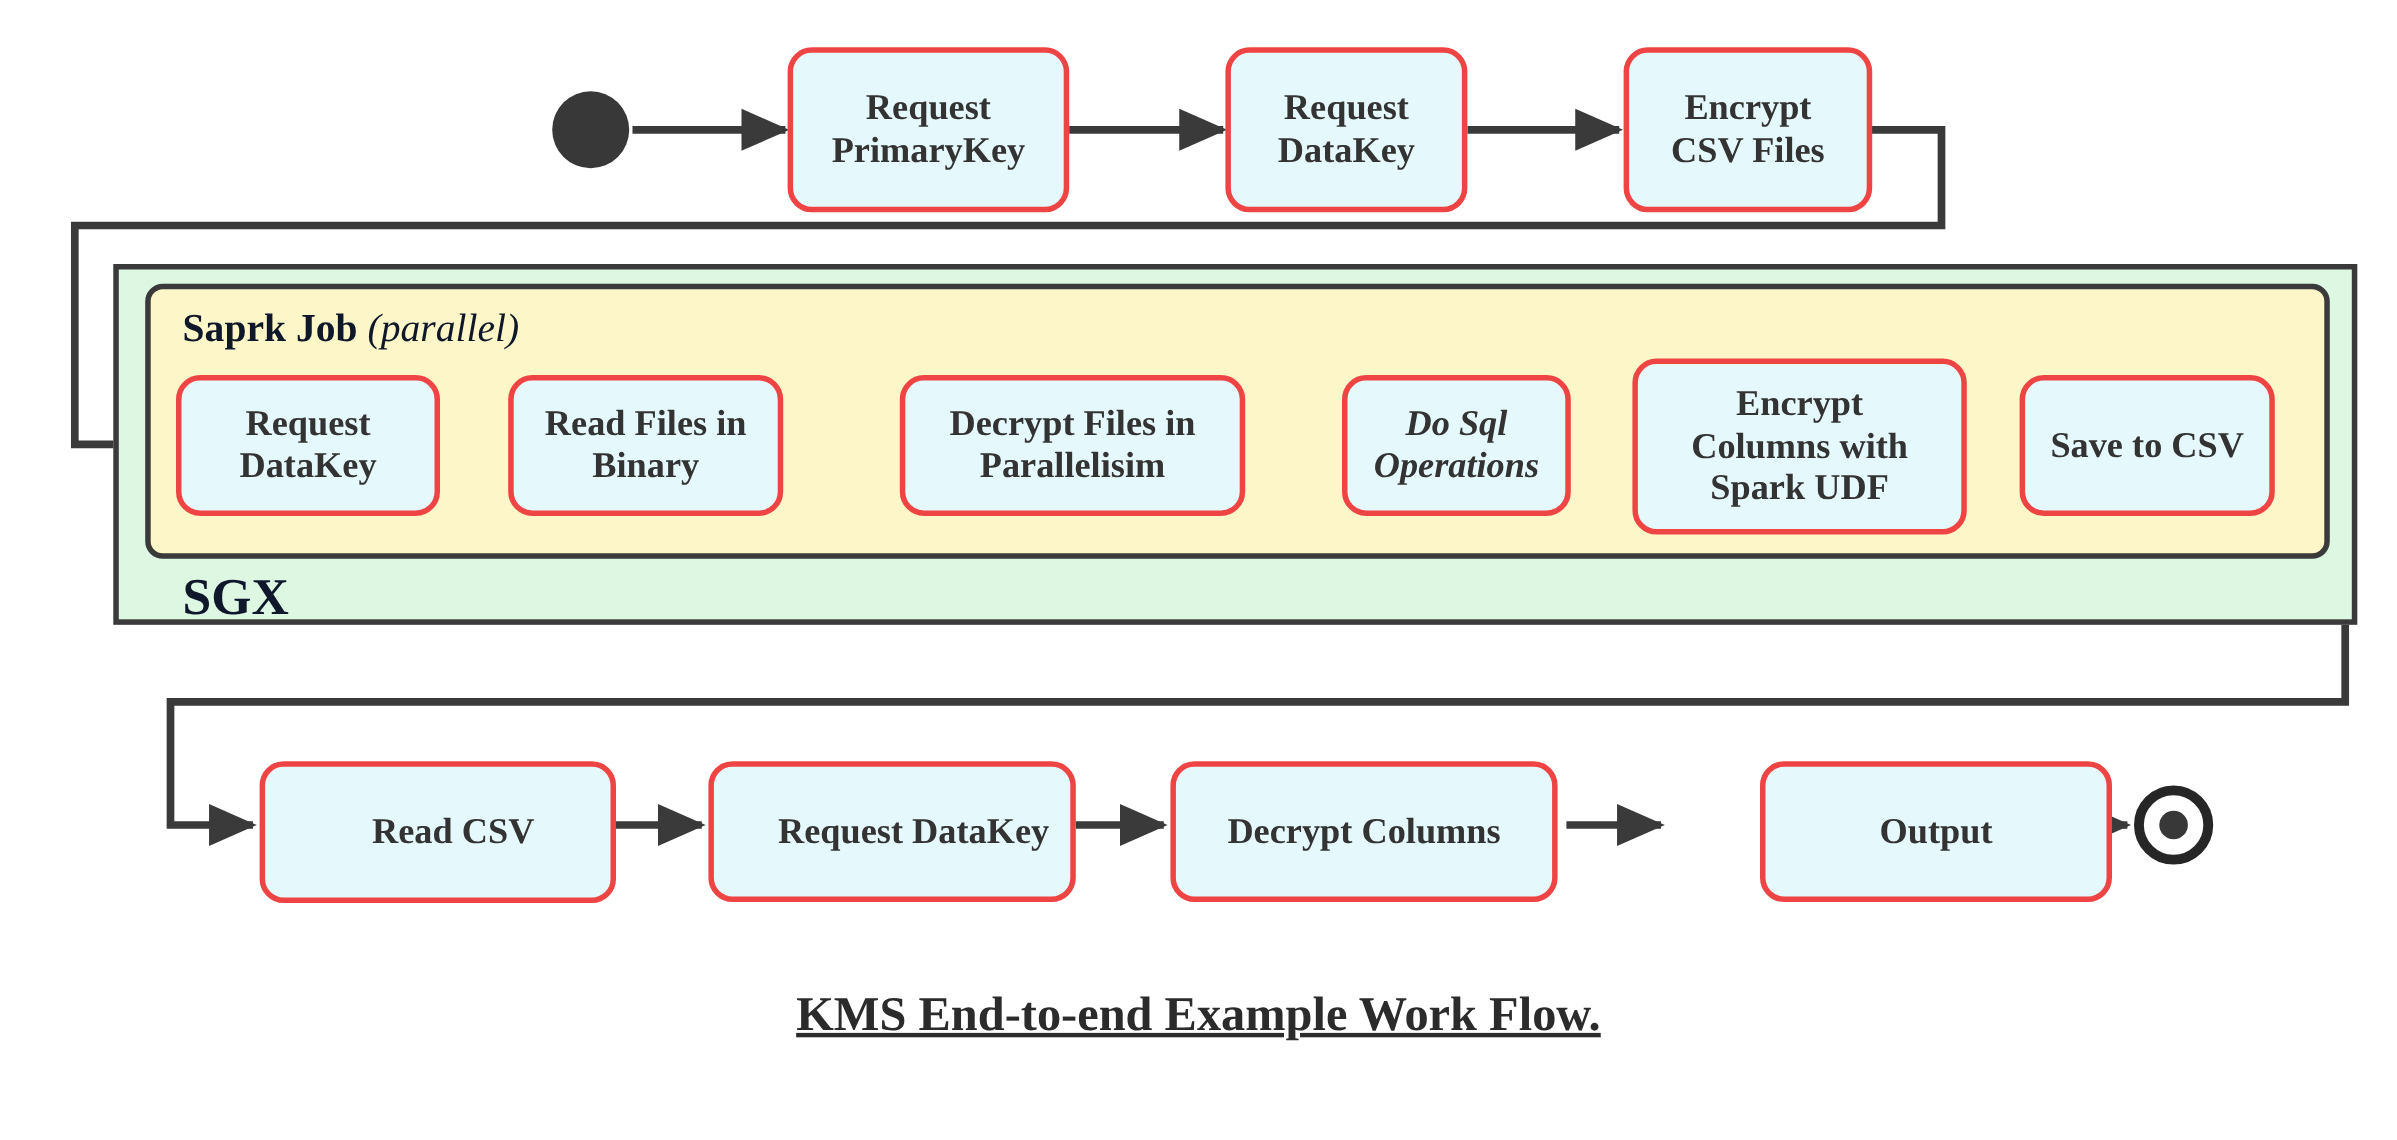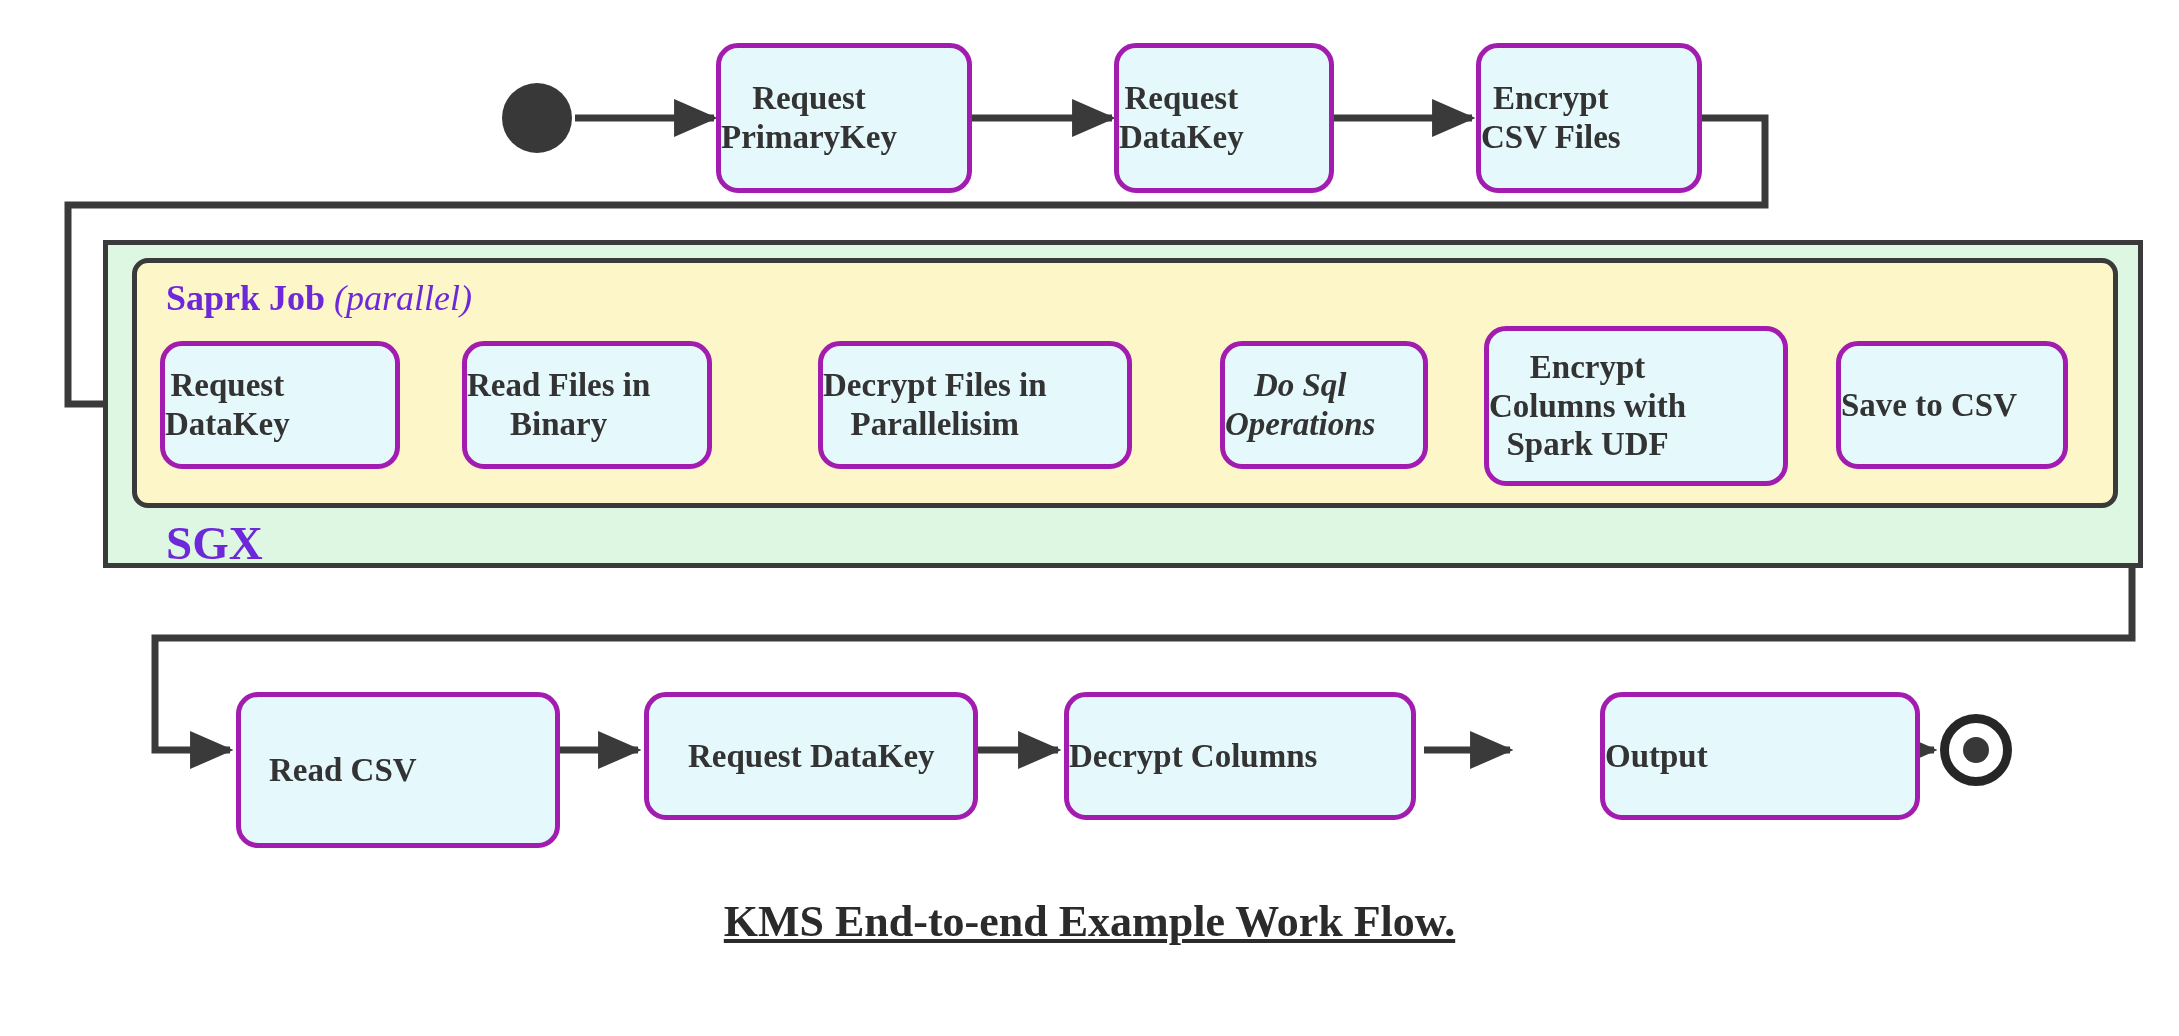--- a/index.html
+++ b/index.html
@@ -4,23 +4,23 @@
 <style>
   html,body{margin:0;padding:0;background:#ffffff;}
   body{width:2179px;height:1036px;font-family:"Liberation Serif",serif;}
   #stage{position:relative;width:2179px;height:1036px;overflow:hidden;background:#fff;}
 
   svg.wires{position:absolute;left:0;top:0;width:2179px;height:1036px;pointer-events:none;}
 
   .node{
     position:absolute;
     background:#e5f9fc;
-    border:5px solid #a21caf;
+    border:5px solid #ef4444;
     border-radius:22px;
-    display:flex;align-items:center;
+    display:flex;align-items:center;justify-content:center;
     text-align:center;
     color:#333333;
     font-weight:bold;
     font-family:"Liberation Serif",serif;
     font-size:33px;
     line-height:1.18;
     box-sizing:border-box;
     z-index:6;
   }
 
@@ -36,21 +36,21 @@
     background:#fdf6c8;
     border:5px solid #3a3a3a;
     border-radius:16px;
     box-sizing:border-box;
     z-index:3;
   }
   .container-label{
     position:absolute;
     font-family:"Liberation Serif",serif;
     font-weight:bold;
-    color:#6d28d9;
+    color:#0f172a;
     z-index:5;
     white-space:nowrap;
   }
   .container-label .italic{font-style:italic;font-weight:normal;}
 
   .start-node{
     position:absolute;
     background:#383838;
     border-radius:50%;
     z-index:6;
@@ -184,21 +184,21 @@
       <span>Encrypt</span><br>
       <span>Columns with</span><br>
       <span>Spark UDF</span>
     </span>
   </div>
 
   <div class="node" style="left:1836px;top:341px;width:232px;height:128px;">
     <span>Save to CSV</span>
   </div>
 
-  <div class="node" style="left:236px;top:692px;width:324px;height:156px;padding-left:28px;">
+  <div class="node" style="left:236px;top:692px;width:324px;height:129px;padding-left:28px;">
     <span>Read CSV</span>
   </div>
 
   <div class="node" style="left:644px;top:692px;width:334px;height:128px;padding-left:39px;">
     <span>Request DataKey</span>
   </div>
 
   <div class="node" style="left:1064px;top:692px;width:352px;height:128px;">
     <span>Decrypt Columns</span>
   </div>

